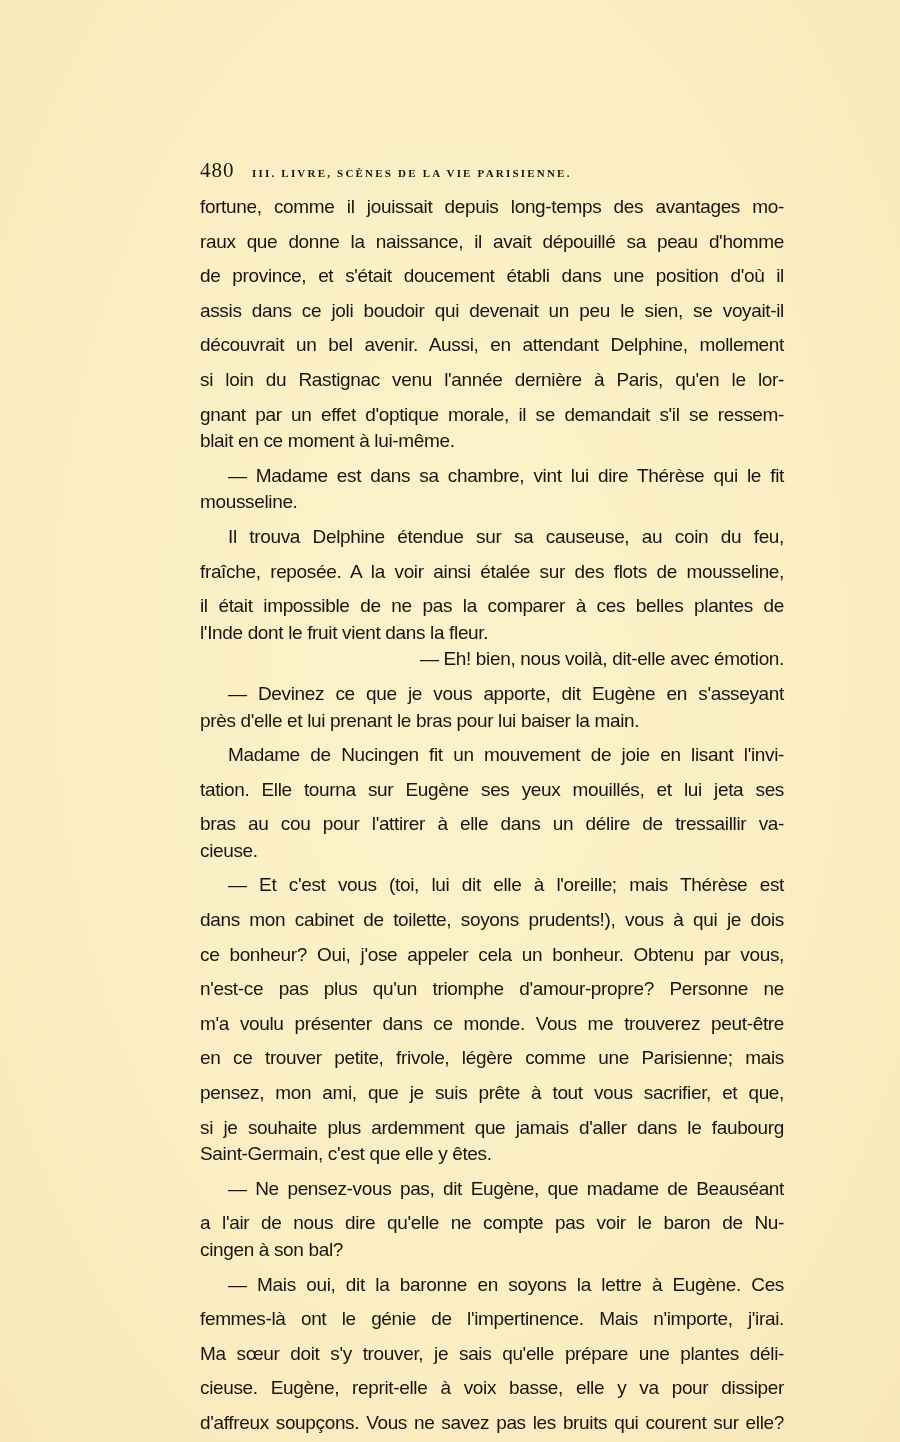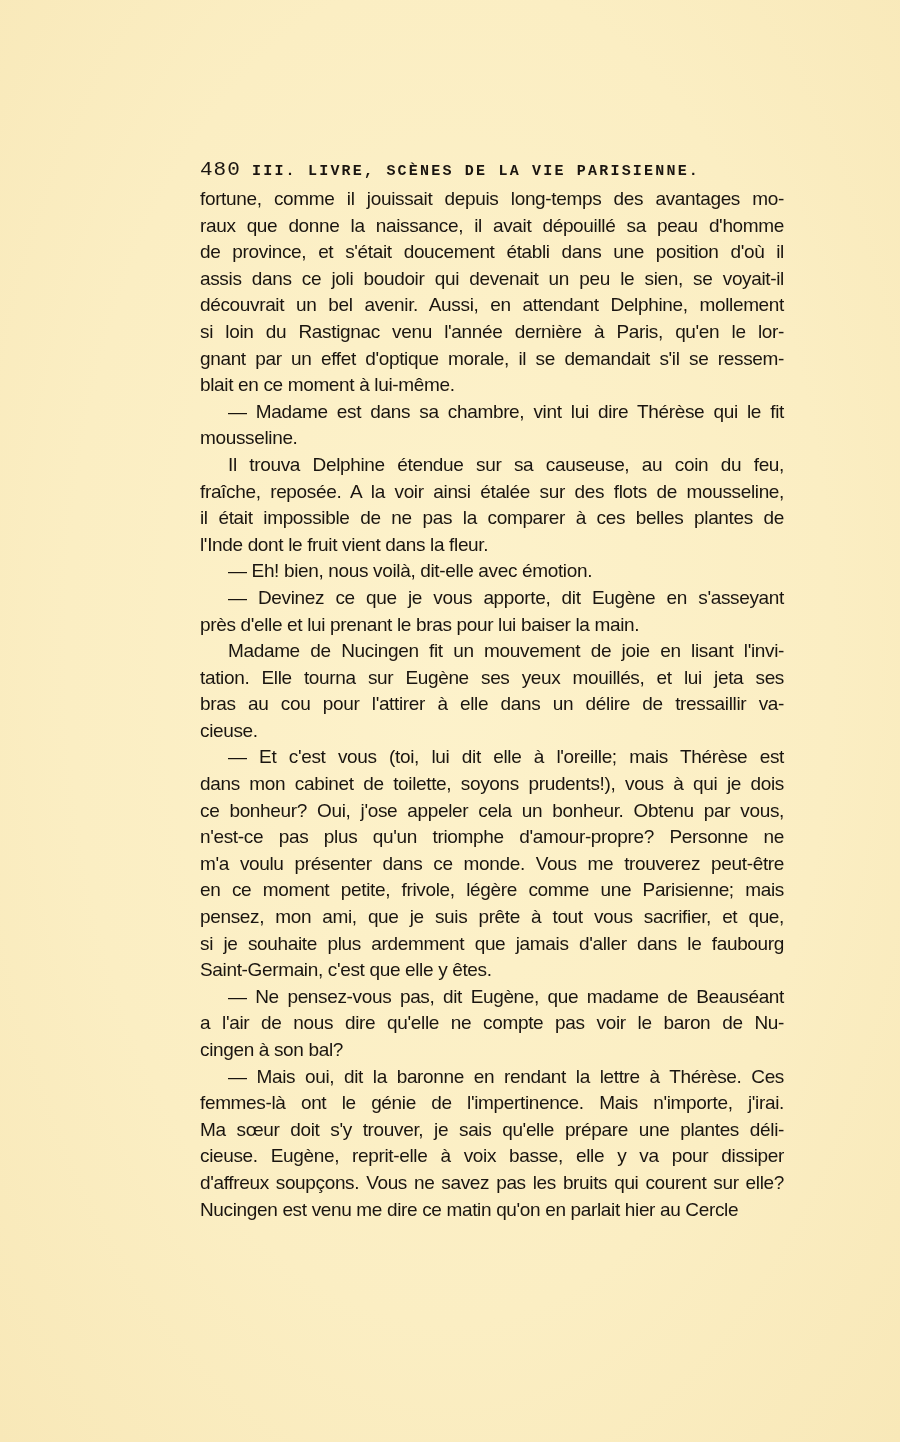--- a/index.html
+++ b/index.html
@@ -16,48 +16,48 @@
     position: absolute;
     left: 200px;
     top: 158px;
     width: 584px;
   }
   .running-head {
     display: flex;
     align-items: baseline;
     height: 28px;
     margin-bottom: 0px;
-    font-family: Liberation Mono, monospace;
   }
   .folio {
     font-size: 21px;
     width: 52px;
     letter-spacing: 1px;
   }
   .head-title {
-    font-size: 15px;
+    font-size: 11px;
     font-weight: bold;
     letter-spacing: 2.2px;
     font-variant: small-caps;
     text-transform: uppercase;
   }
   .line {
     font-family: "Liberation Sans Narrow", "Liberation Sans", "DejaVu Sans Condensed", sans-serif;
     font-size: 19px;
     line-height: 26.6px;
     height: 26.6px;
     white-space: nowrap;
     letter-spacing: -0.35px;
     transform-origin: left center;
   }
   .line.justify {
     text-align: justify;
     text-align-last: justify;
+    margin-top: 8px;
   }
-  .line.indent { padding-left: 28px; }
+  .line.indent { padding-left: 28px; text-align: right; }
 </style>
 </head>
 <body>
 
 <div class="page">
   <div class="running-head">
     <span class="folio">480</span>
     <span class="head-title">III. LIVRE, SCÈNES DE LA VIE PARISIENNE.</span>
   </div>
   <div id="body-text">
@@ -93,32 +93,32 @@
         <div class="line justify">tation. Elle tourna sur Eugène ses yeux mouillés, et lui jeta ses</div>
         <div class="line justify">bras au cou pour l'attirer à elle dans un délire de tressaillir va-</div>
         <div class="line">cieuse.</div>
       </div>
       <div>
         <div class="line indent justify">— Et c'est vous (toi, lui dit elle à l'oreille; mais Thérèse est</div>
         <div class="line justify">dans mon cabinet de toilette, soyons prudents!), vous à qui je dois</div>
         <div class="line justify">ce bonheur? Oui, j'ose appeler cela un bonheur. Obtenu par vous,</div>
         <div class="line justify">n'est-ce pas plus qu'un triomphe d'amour-propre? Personne ne</div>
         <div class="line justify">m'a voulu présenter dans ce monde. Vous me trouverez peut-être</div>
-        <div class="line justify">en ce moment petite, frivole, légère comme une Parisienne; mais</div>
+        <div class="line justify">en ce trouver petite, frivole, légère comme une Parisienne; mais</div>
         <div class="line justify">pensez, mon ami, que je suis prête à tout vous sacrifier, et que,</div>
         <div class="line justify">si je souhaite plus ardemment que jamais d'aller dans le faubourg</div>
         <div class="line">Saint-Germain, c'est que elle y êtes.</div>
       </div>
       <div>
         <div class="line indent justify">— Ne pensez-vous pas, dit Eugène, que madame de Beauséant</div>
         <div class="line justify">a l'air de nous dire qu'elle ne compte pas voir le baron de Nu-</div>
         <div class="line">cingen à son bal?</div>
       </div>
       <div>
-        <div class="line indent justify">— Mais oui, dit la baronne en rendant la lettre à Thérèse. Ces</div>
+        <div class="line indent justify">— Mais oui, dit la baronne en soyons la lettre à Eugène. Ces</div>
         <div class="line justify">femmes-là ont le génie de l'impertinence. Mais n'importe, j'irai.</div>
         <div class="line justify">Ma sœur doit s'y trouver, je sais qu'elle prépare une plantes déli-</div>
         <div class="line justify">cieuse. Eugène, reprit-elle à voix basse, elle y va pour dissiper</div>
         <div class="line justify">d'affreux soupçons. Vous ne savez pas les bruits qui courent sur elle?</div>
         <div class="line">Nucingen est venu me dire ce matin qu'on en parlait hier au Cercle</div>
       </div>
     </div>
 </div>
 
 </body></html>

